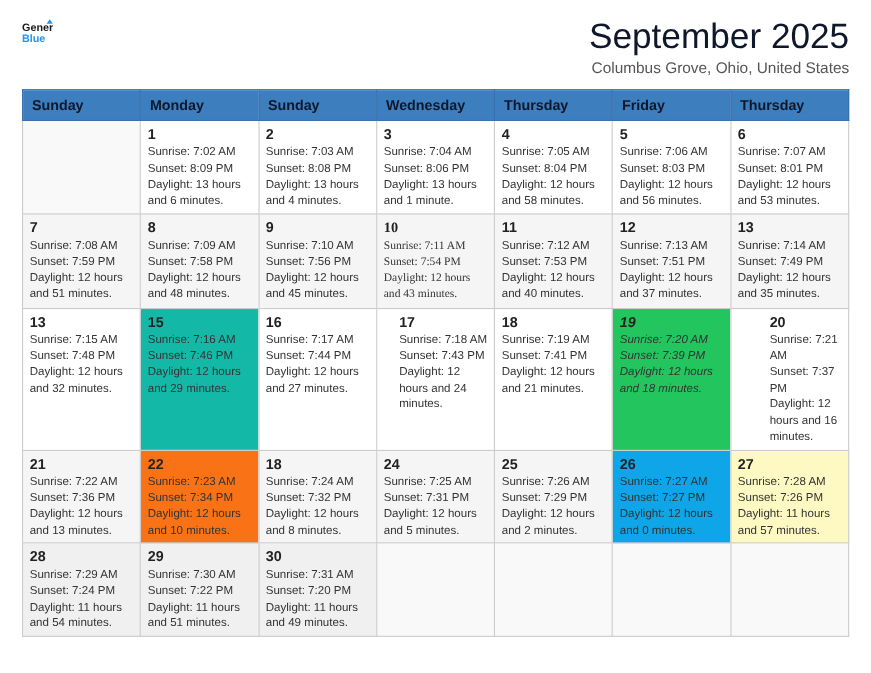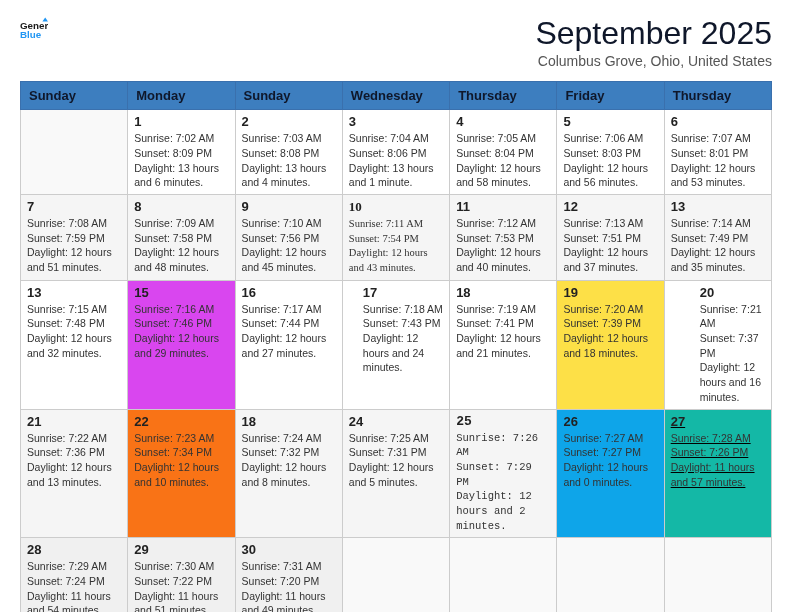--- a/index.html
+++ b/index.html
@@ -194,21 +194,21 @@
           </div>
         </td>
       </tr>
       <tr>
         <td style="background-color: rgb(255, 255, 255);">
           <div>
             <div class="cell-day">13</div>
             <div class="cell-content">Sunrise: 7:15 AM<br>Sunset: 7:48 PM<br>Daylight: 12 hours and 32 minutes.</div>
           </div>
         </td>
-        <td style="background-color: #d946ef;">
+        <td style="background-color: #14b8a6;">
           <div>
             <div class="cell-day">15</div>
             <div class="cell-content">Sunrise: 7:16 AM<br>Sunset: 7:46 PM<br>Daylight: 12 hours and 29 minutes.</div>
           </div>
         </td>
         <td style="background-color: rgb(255, 255, 255);">
           <div>
             <div class="cell-day">16</div>
             <div class="cell-content">Sunrise: 7:17 AM<br>Sunset: 7:44 PM<br>Daylight: 12 hours and 27 minutes.</div>
           </div>
@@ -218,21 +218,21 @@
             <div class="cell-day">17</div>
             <div class="cell-content">Sunrise: 7:18 AM<br>Sunset: 7:43 PM<br>Daylight: 12 hours and 24 minutes.</div>
           </div>
         </td>
         <td style="background-color: rgb(255, 255, 255);">
           <div>
             <div class="cell-day">18</div>
             <div class="cell-content">Sunrise: 7:19 AM<br>Sunset: 7:41 PM<br>Daylight: 12 hours and 21 minutes.</div>
           </div>
         </td>
-        <td style="background-color: #fde047;">
+        <td style="background-color: #22c55e; font-style: italic;">
           <div>
             <div class="cell-day">19</div>
             <div class="cell-content">Sunrise: 7:20 AM<br>Sunset: 7:39 PM<br>Daylight: 12 hours and 18 minutes.</div>
           </div>
         </td>
         <td style="background-color: rgb(255, 255, 255); padding-left: 35px;">
           <div>
             <div class="cell-day">20</div>
             <div class="cell-content">Sunrise: 7:21 AM<br>Sunset: 7:37 PM<br>Daylight: 12 hours and 16 minutes.</div>
           </div>
@@ -256,33 +256,33 @@
             <div class="cell-day">18</div>
             <div class="cell-content">Sunrise: 7:24 AM<br>Sunset: 7:32 PM<br>Daylight: 12 hours and 8 minutes.</div>
           </div>
         </td>
         <td style="background-color: rgb(245, 245, 245);">
           <div>
             <div class="cell-day">24</div>
             <div class="cell-content">Sunrise: 7:25 AM<br>Sunset: 7:31 PM<br>Daylight: 12 hours and 5 minutes.</div>
           </div>
         </td>
-        <td style="background-color: rgb(245, 245, 245); font-family: Liberation Mono, monospace;">
+        <td style="background-color: rgb(245, 245, 245);">
           <div>
             <div class="cell-day">25</div>
             <div class="cell-content">Sunrise: 7:26 AM<br>Sunset: 7:29 PM<br>Daylight: 12 hours and 2 minutes.</div>
           </div>
         </td>
         <td style="background-color: #0ea5e9;">
           <div>
             <div class="cell-day">26</div>
             <div class="cell-content">Sunrise: 7:27 AM<br>Sunset: 7:27 PM<br>Daylight: 12 hours and 0 minutes.</div>
           </div>
         </td>
-        <td style="background-color: #14b8a6; text-decoration: underline;">
+        <td style="background-color: #fef9c3;">
           <div>
             <div class="cell-day">27</div>
             <div class="cell-content">Sunrise: 7:28 AM<br>Sunset: 7:26 PM<br>Daylight: 11 hours and 57 minutes.</div>
           </div>
         </td>
       </tr>
       <tr>
         <td style="background-color: rgb(240, 240, 240);">
           <div>
             <div class="cell-day">28</div>

